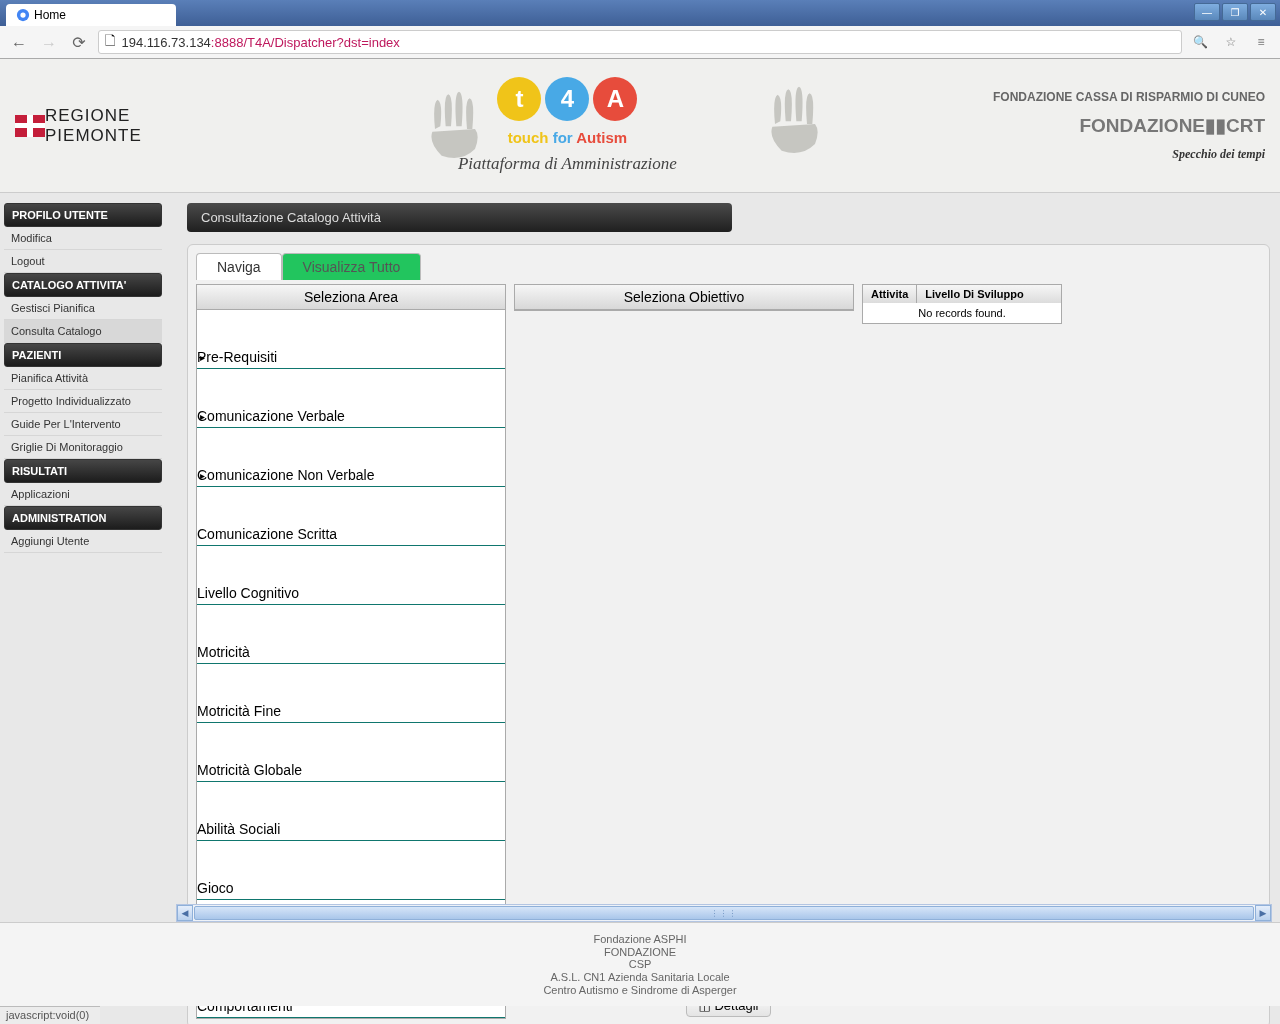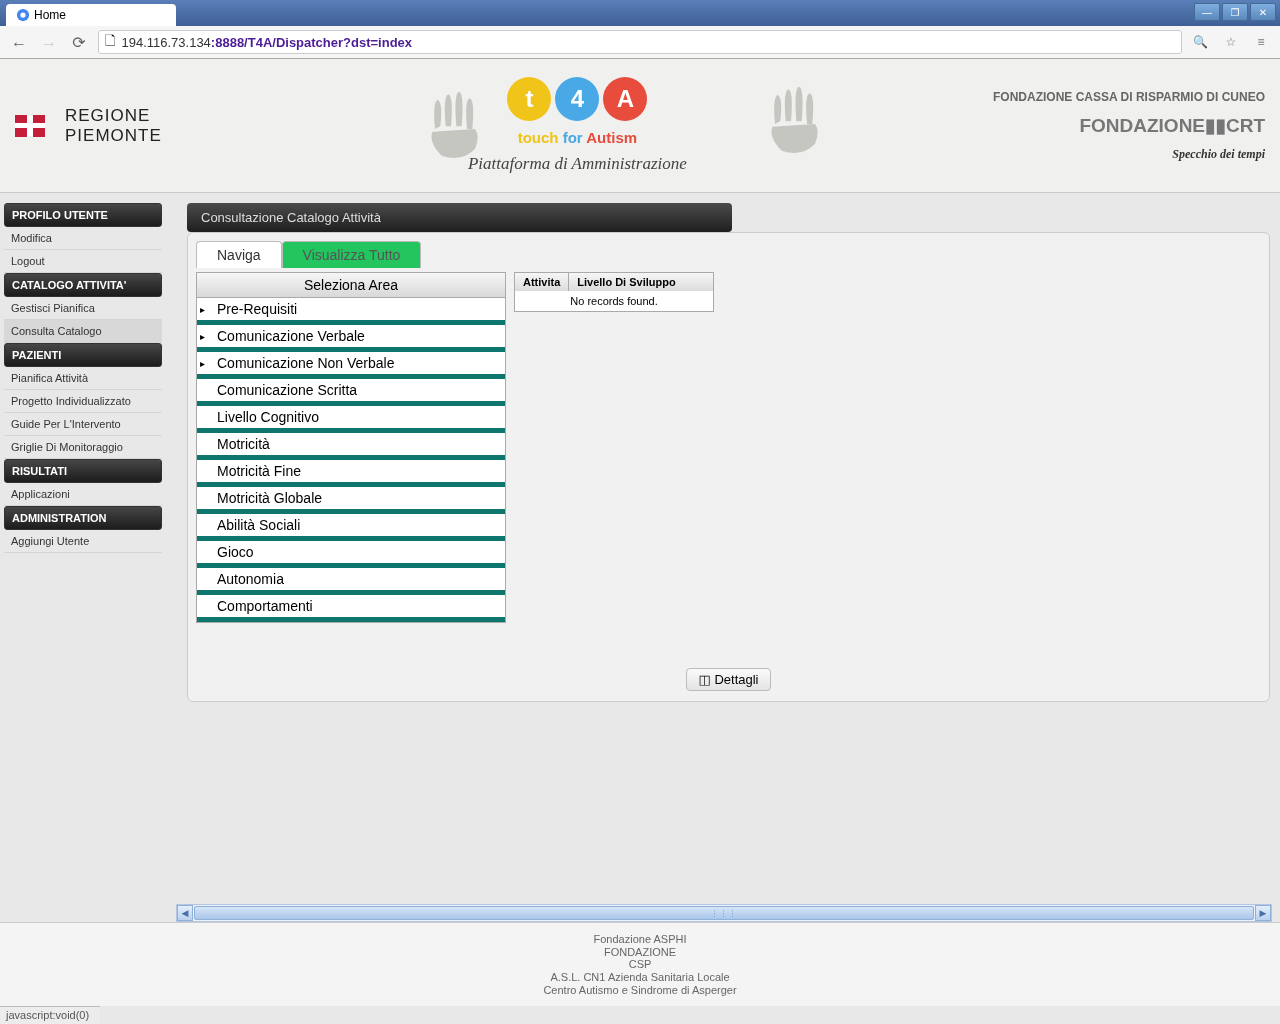--- a/index.html
+++ b/index.html
@@ -9,28 +9,28 @@
     .browser-chrome { background: linear-gradient(to bottom, #e8ecf0, #d0d5db); border-bottom: 1px solid #aaa; }
     .tab-bar { height: 26px; display: flex; align-items: flex-end; padding-left: 6px; background: linear-gradient(to bottom, #5a7fb8, #3e5f96); }
     .tab { background: #fff; border-radius: 4px 4px 0 0; padding: 4px 30px 4px 10px; display: flex; align-items: center; gap: 4px; font-size: 12px; position: relative; min-width: 170px; }
     .tab-favicon { width: 14px; height: 14px; }
     .window-controls { position: absolute; right: 4px; top: 3px; display: flex; gap: 2px; }
     .win-btn { width: 26px; height: 18px; background: linear-gradient(to bottom, #7faee0, #5a88bb); border: 1px solid #456a96; border-radius: 2px; display: flex; justify-content: center; align-items: center; font-size: 10px; color: #fff; cursor: pointer; }
     .nav-bar { height: 32px; display: flex; align-items: center; gap: 8px; padding: 0 8px; background: #f5f5f5; }
     .nav-btn { width: 22px; height: 22px; display: flex; justify-content: center; align-items: center; font-size: 16px; color: #666; cursor: pointer; }
     .nav-btn.disabled { color: #ccc; }
     .url-bar { flex: 1; height: 24px; border: 1px solid #ccc; border-radius: 3px; background: #fff; display: flex; align-items: center; padding: 0 6px; gap: 6px; font-size: 13px; }
-    .url-path { color: #4c1d95; font-weight: bold; }
+    .url-path { color: #be185d; }
     .url-host { color: #333; }
     .icon-btn { width: 22px; height: 22px; display: flex; justify-content: center; align-items: center; color: #777; cursor: pointer; }
     
     
     .header { height: 134px; background: #f0f0ee; border-bottom: 1px solid #ccc; position: relative; display: flex; justify-content: space-between; align-items: center; padding: 0 15px; }
     .header-left { display: flex; flex-direction: column; }
-    .regione-logo { display: flex; align-items: center; gap: 20px; }
+    .regione-logo { display: flex; align-items: center; gap: 0; }
     .flag-box { width: 30px; height: 22px; background: #c41e3a; position: relative; }
     .flag-box::before { content: ""; position: absolute; left: 40%; top: 0; width: 20%; height: 100%; background: #fff; }
     .flag-box::after { content: ""; position: absolute; top: 40%; left: 0; height: 20%; width: 100%; background: #fff; }
     .regione-text { font-size: 17px; letter-spacing: 1px; color: #222; }
     .header-center { text-align: center; }
     .t4a-logo { display: flex; justify-content: center; gap: 4px; margin-bottom: 8px; }
     .circle { width: 44px; height: 44px; border-radius: 50%; display: flex; justify-content: center; align-items: center; font-size: 24px; font-weight: bold; color: #fff; }
     .c1 { background: #f0c419; }
     .c2 { background: #48a9e6; }
     .c3 { background: #e74c3c; }
@@ -51,32 +51,32 @@
     .main { display: flex; padding: 10px 0 0 4px; min-height: 710px; }
     
     
     .sidebar { width: 158px; flex-shrink: 0; }
     .menu-header { background: linear-gradient(to bottom, #464646, #1c1c1c); color: #fff; font-size: 11px; font-weight: bold; padding: 5px 7px; border: 1px solid #333; border-radius: 3px; }
     .menu-item { background: #e8e8e8; padding: 5px 7px; font-size: 11px; color: #333; cursor: pointer; border-bottom: 1px solid #d6d6d6; }
     .menu-item.active { background: #d8d8d8; }
     
     
     .content { flex: 1; padding: 0 10px 0 25px; }
-    .panel-title { background: linear-gradient(to bottom, #4b4b4b, #1f1f1f); color: #ddd; font-size: 13px; padding: 7px 14px; border-radius: 4px; width: 545px; margin-bottom: 0; }
+    .panel-title { background: linear-gradient(to bottom, #4b4b4b, #1f1f1f); color: #ddd; font-size: 13px; padding: 7px 14px; border-radius: 4px; width: 545px; margin-bottom: 12px; }
     .content-box { background: #f1f1f1; border: 1px solid #ccc; border-radius: 6px; padding: 8px; min-height: 470px; position: relative; }
     .tabs { display: flex; gap: 0; margin-bottom: 4px; }
     .tab-btn { padding: 5px 20px; font-size: 14px; border: 1px solid #bbb; border-bottom: none; background: #22c55e; color: #555; cursor: pointer; border-radius: 4px 4px 0 0; }
     .tab-btn.active { background: #fff; color: #333; }
     .columns { display: flex; gap: 8px; align-items: flex-start; }
     .col { border: 1px solid #aaa; background: #fff; }
     .col-header { background: linear-gradient(to bottom, #f6f6f6, #d8d8d8); text-align: center; padding: 4px; font-size: 14px; border-bottom: 1px solid #aaa; }
     .col1 { width: 310px; }
     .col2 { width: 340px; }
     .area-list { }
-    .area-item { padding: 3px 6px 3px 20px; font-size: 14px; border-bottom: 5px solid #0f766e; cursor: pointer; position: relative; }
+    .area-item { padding: 3px 6px 3px 0; font-size: 14px; border-bottom: 1px solid #0f766e; cursor: pointer; position: relative; margin-top: 36px; }
     .area-item.has-sub::before { content: "▸"; position: absolute; left: 3px; font-size: 10px; top: 6px; }
     .col3 { width: 200px; }
     .data-table { border: 1px solid #aaa; background: #fff; }
     .data-table-head { display: flex; background: linear-gradient(to bottom, #f6f6f6, #dcdcdc); }
     .data-table-head div { padding: 3px 8px; font-size: 11px; font-weight: bold; border-right: 1px solid #aaa; }
     .data-table-head div:last-child { border-right: none; }
     .no-records { padding: 4px 8px; font-size: 11px; text-align: center; }
     .dettagli-btn { margin: 10px auto 0; display: block; padding: 3px 12px; font-size: 13px; border: 1px solid #bbb; background: linear-gradient(to bottom, #fafafa, #e4e4e4); border-radius: 4px; cursor: pointer; position: absolute; bottom: 10px; left: 50%; transform: translateX(-50%); }
     
     
@@ -195,20 +195,23 @@
               <div class="area-item">Livello Cognitivo</div>
               <div class="area-item">Motricità</div>
               <div class="area-item">Motricità Fine</div>
               <div class="area-item">Motricità Globale</div>
               <div class="area-item">Abilità Sociali</div>
               <div class="area-item">Gioco</div>
               <div class="area-item">Autonomia</div>
               <div class="area-item">Comportamenti</div>
             </div>
         </div>
+        <div class="col col2">
+          <div class="col-header">Seleziona Obiettivo</div>
+        </div>
         <div class="col3">
           <div class="data-table">
             <div class="data-table-head" id="table-head">
                 <div>Attivita</div>
                 <div>Livello Di Sviluppo</div>
               </div>
             <div class="no-records">No records found.</div>
           </div>
         </div>
       </div>

